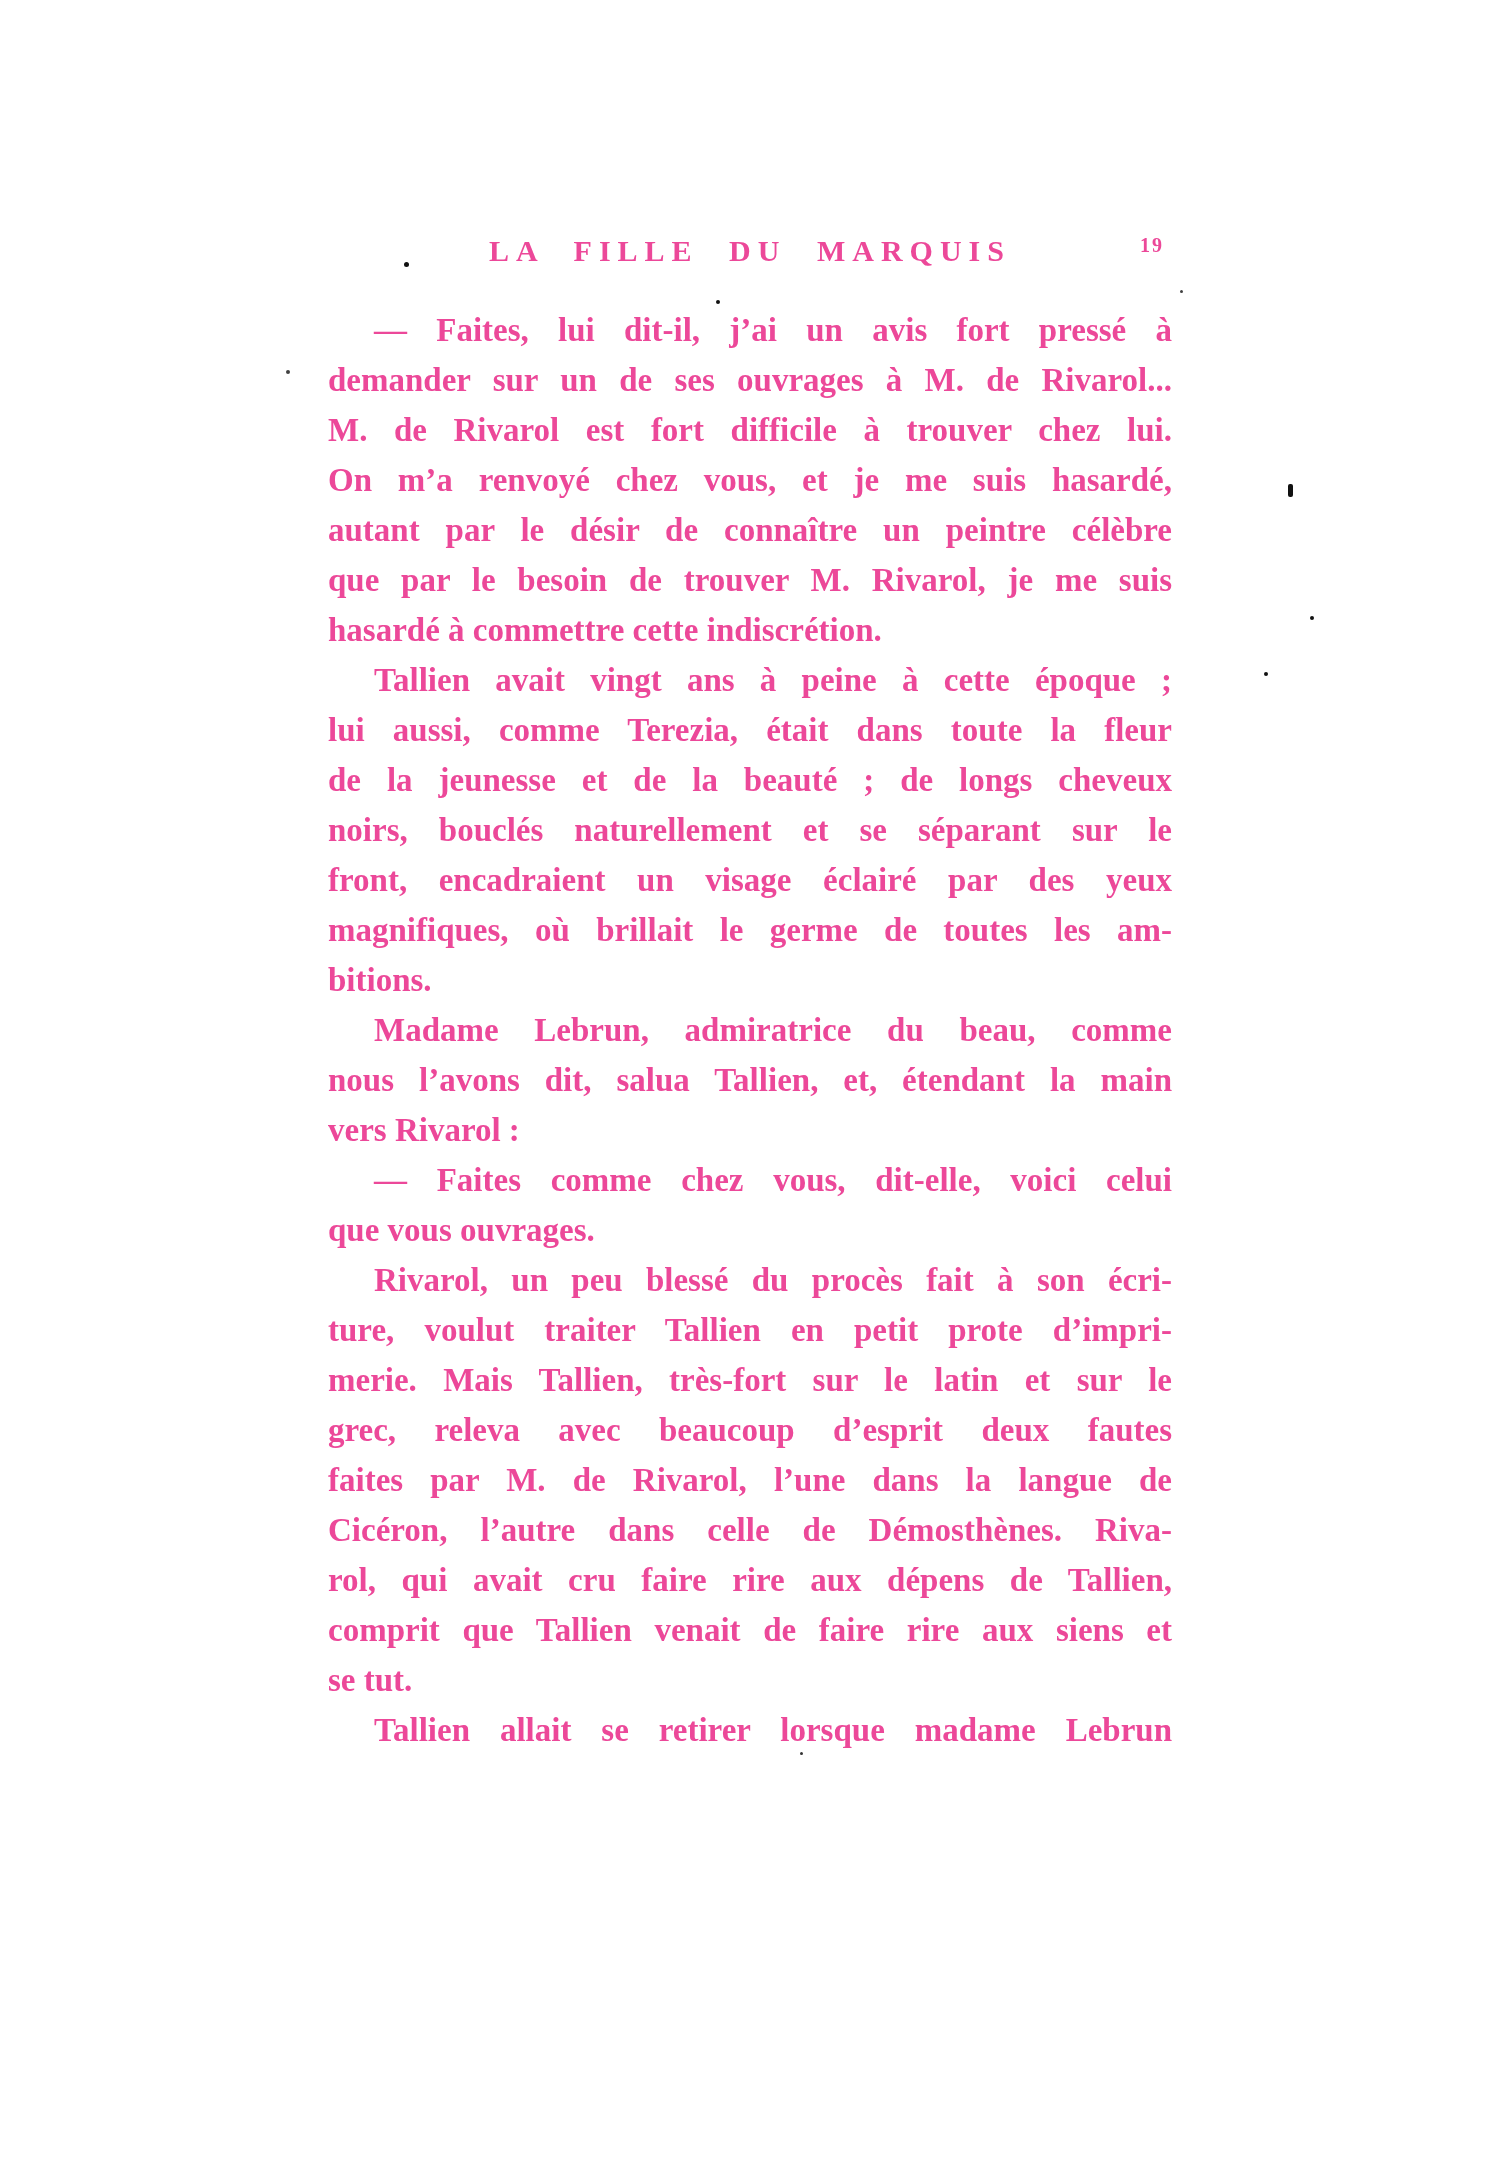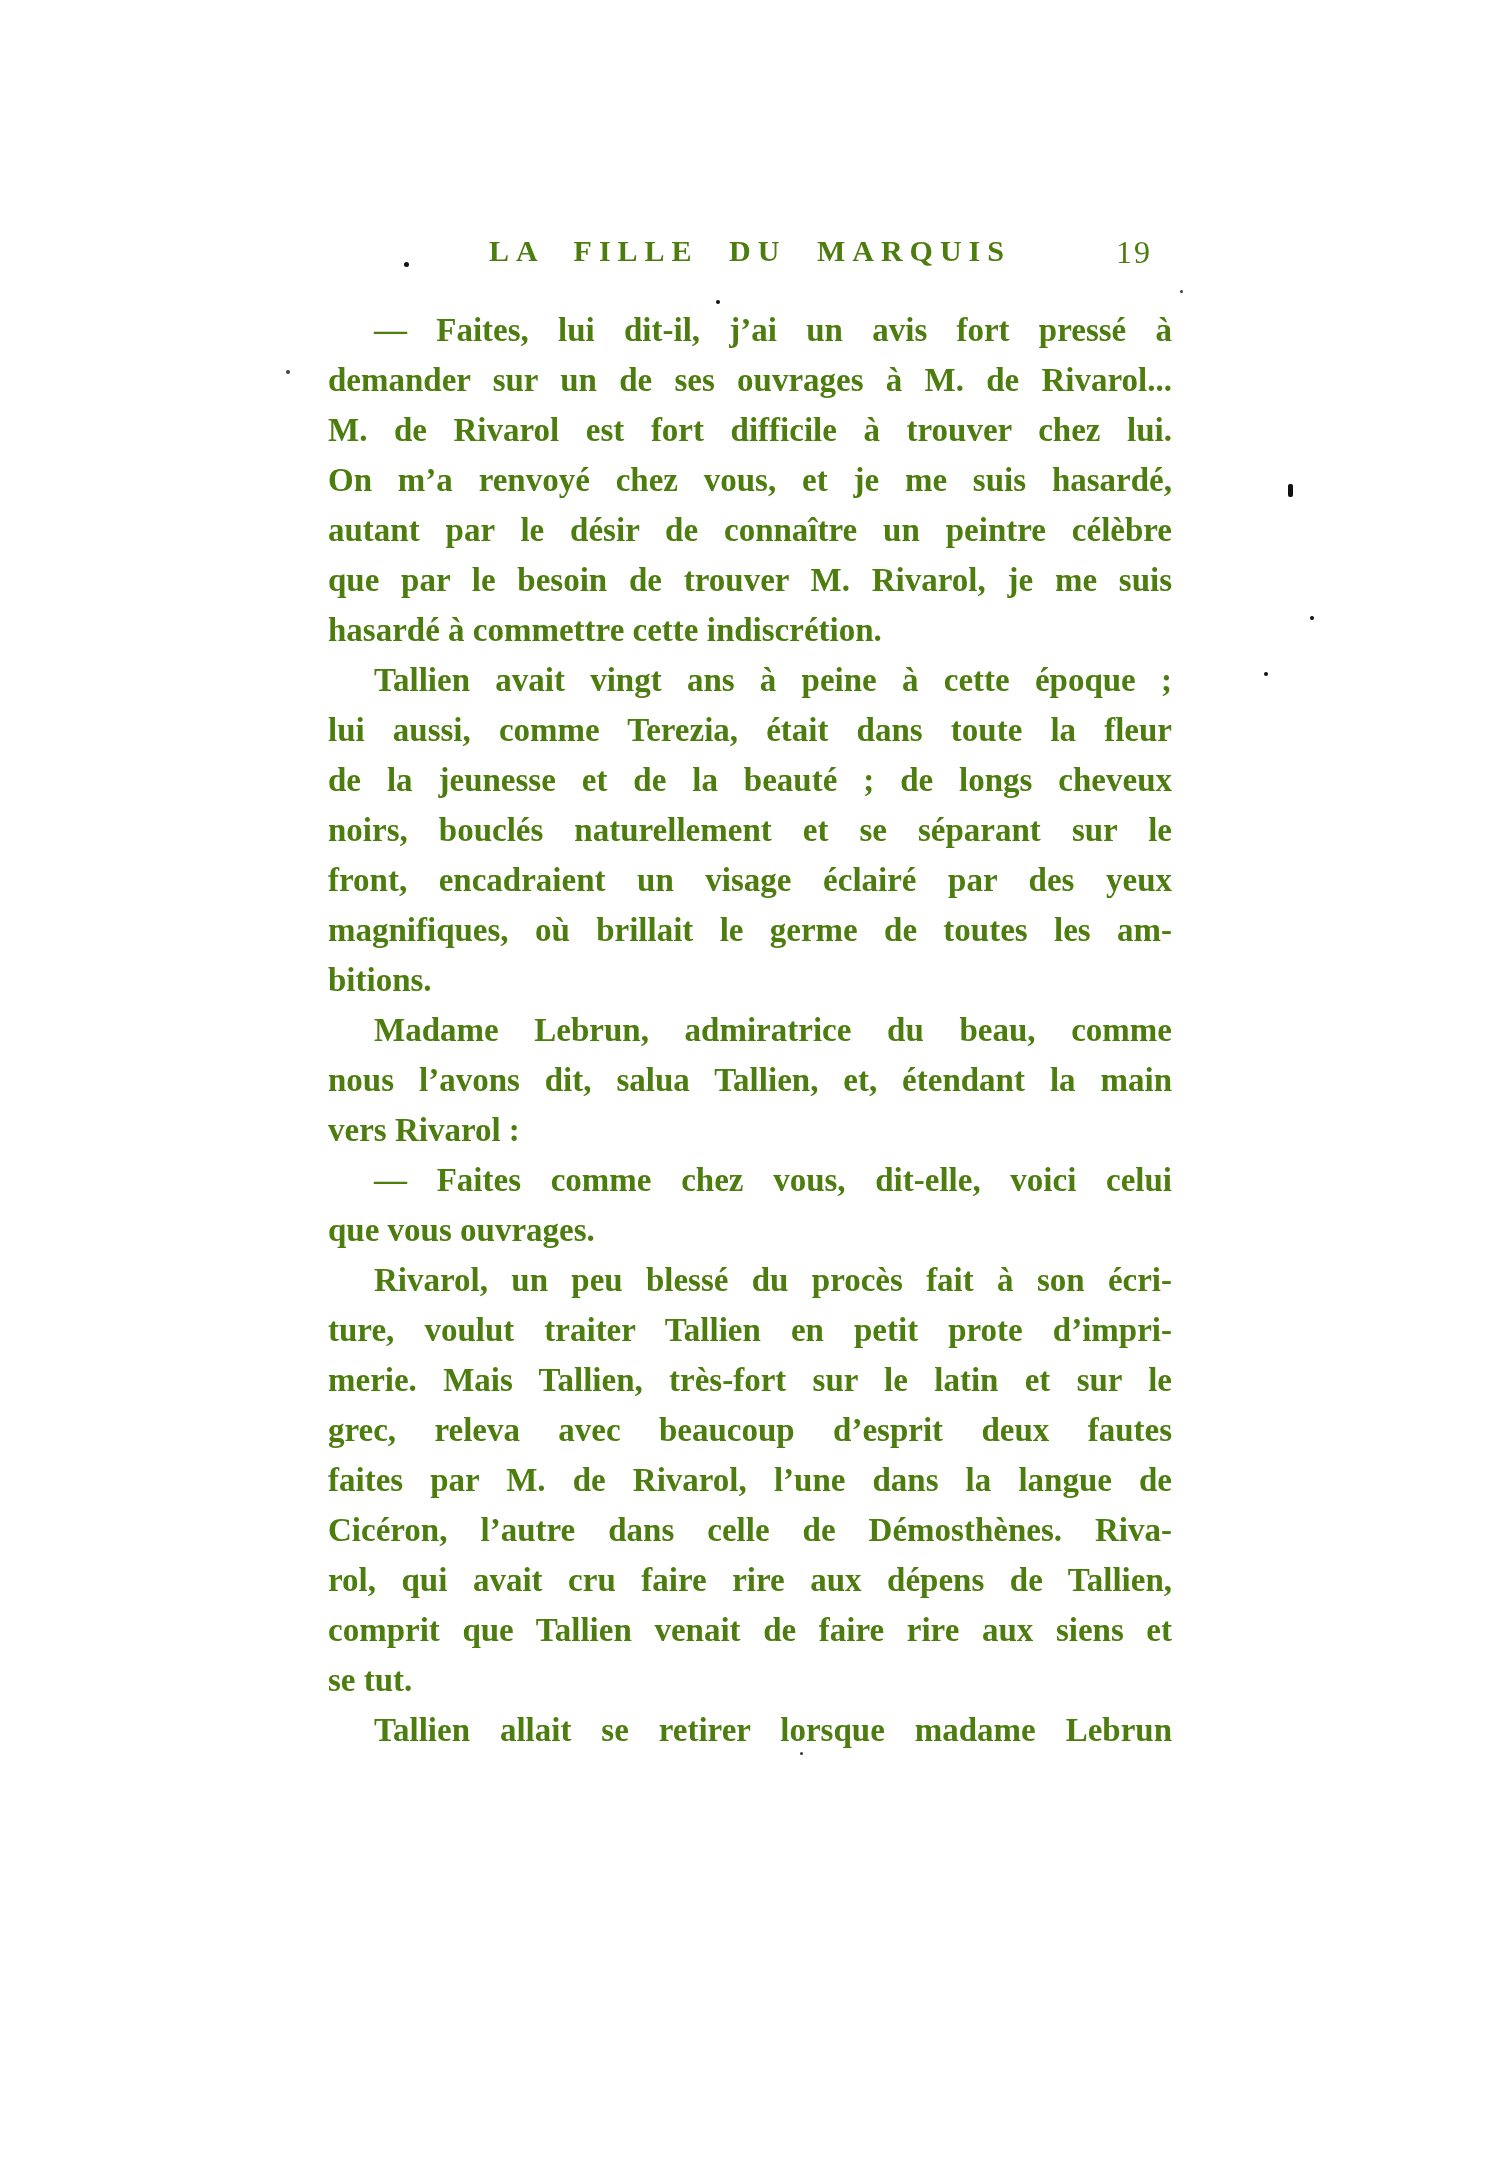--- a/index.html
+++ b/index.html
@@ -7,21 +7,21 @@
     padding: 0;
     background: #ffffff;
   }
   .page {
     position: relative;
     width: 1438px;
     height: 2184px;
     background: #ffffff;
     overflow: hidden;
     font-family: "Liberation Serif", "DejaVu Serif", serif;
-    color: #4d7c0f;
+    color: #ec4899;
   }
   
   .header {
     position: absolute;
     left: 328px;
     top: 234px;
     width: 844px;
     height: 44px;
   }
   .running-title {
@@ -31,24 +31,24 @@
     top: 0;
     text-align: center;
     font-size: 30px;
     font-weight: bold;
     letter-spacing: 7px;
     word-spacing: 16px;
     white-space: nowrap;
   }
   .page-number {
     position: absolute;
-    right: 20px;
+    right: 8px;
     top: 0;
-    font-size: 32px;
-    font-weight: normal;
+    font-size: 20px;
+    font-weight: bold;
     letter-spacing: 2px;
   }
   
   .text-block {
     position: absolute;
     left: 328px;
     top: 305px;
     width: 844px;
   }
   .paragraph { margin: 0; }

